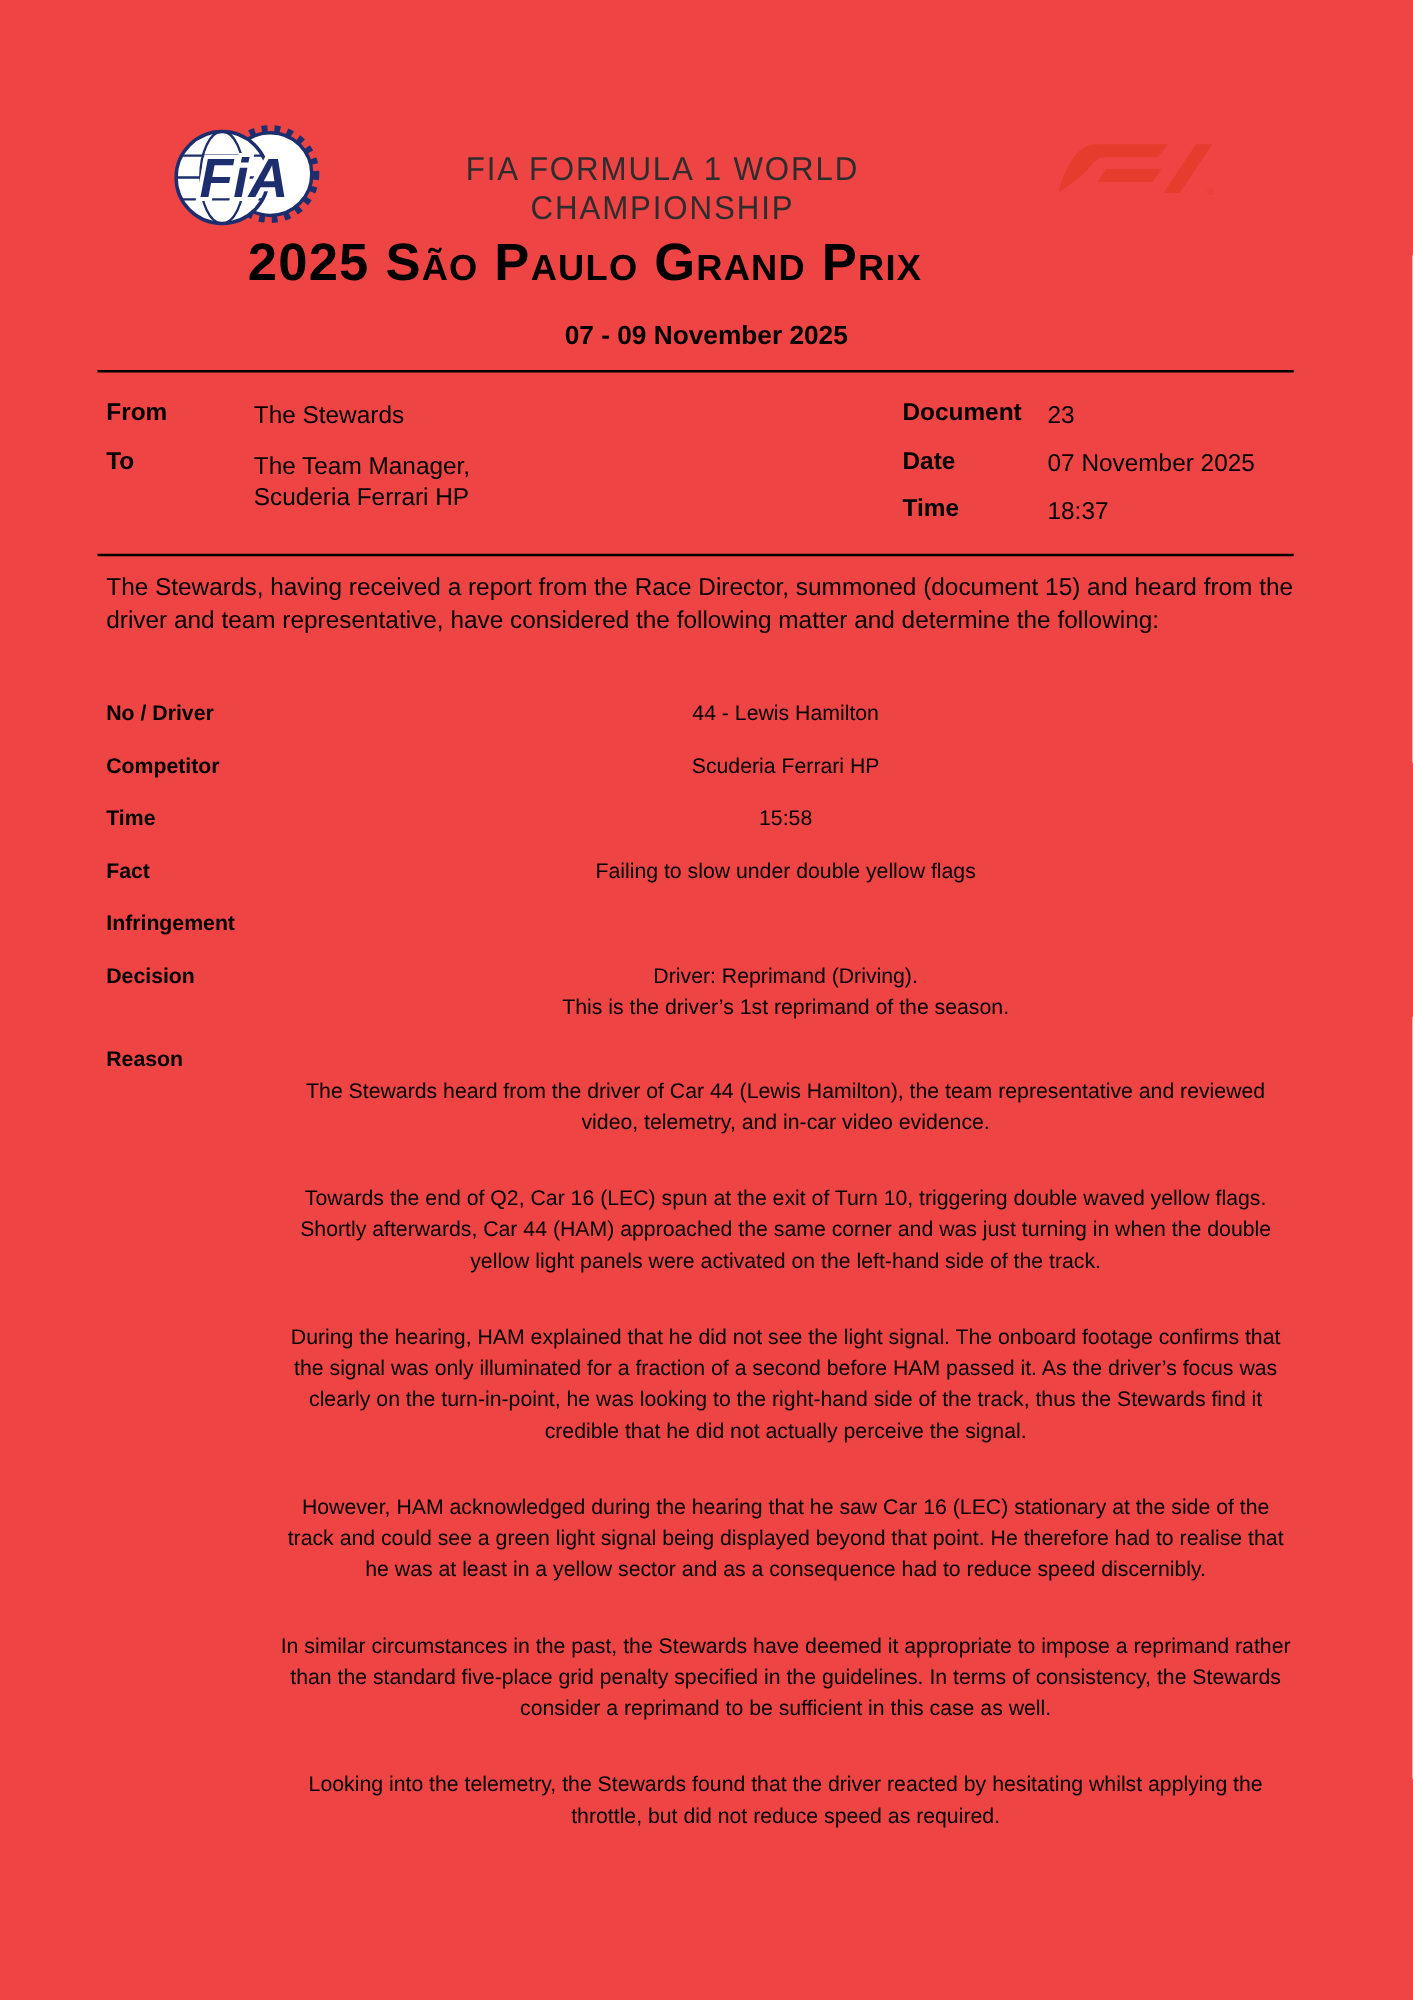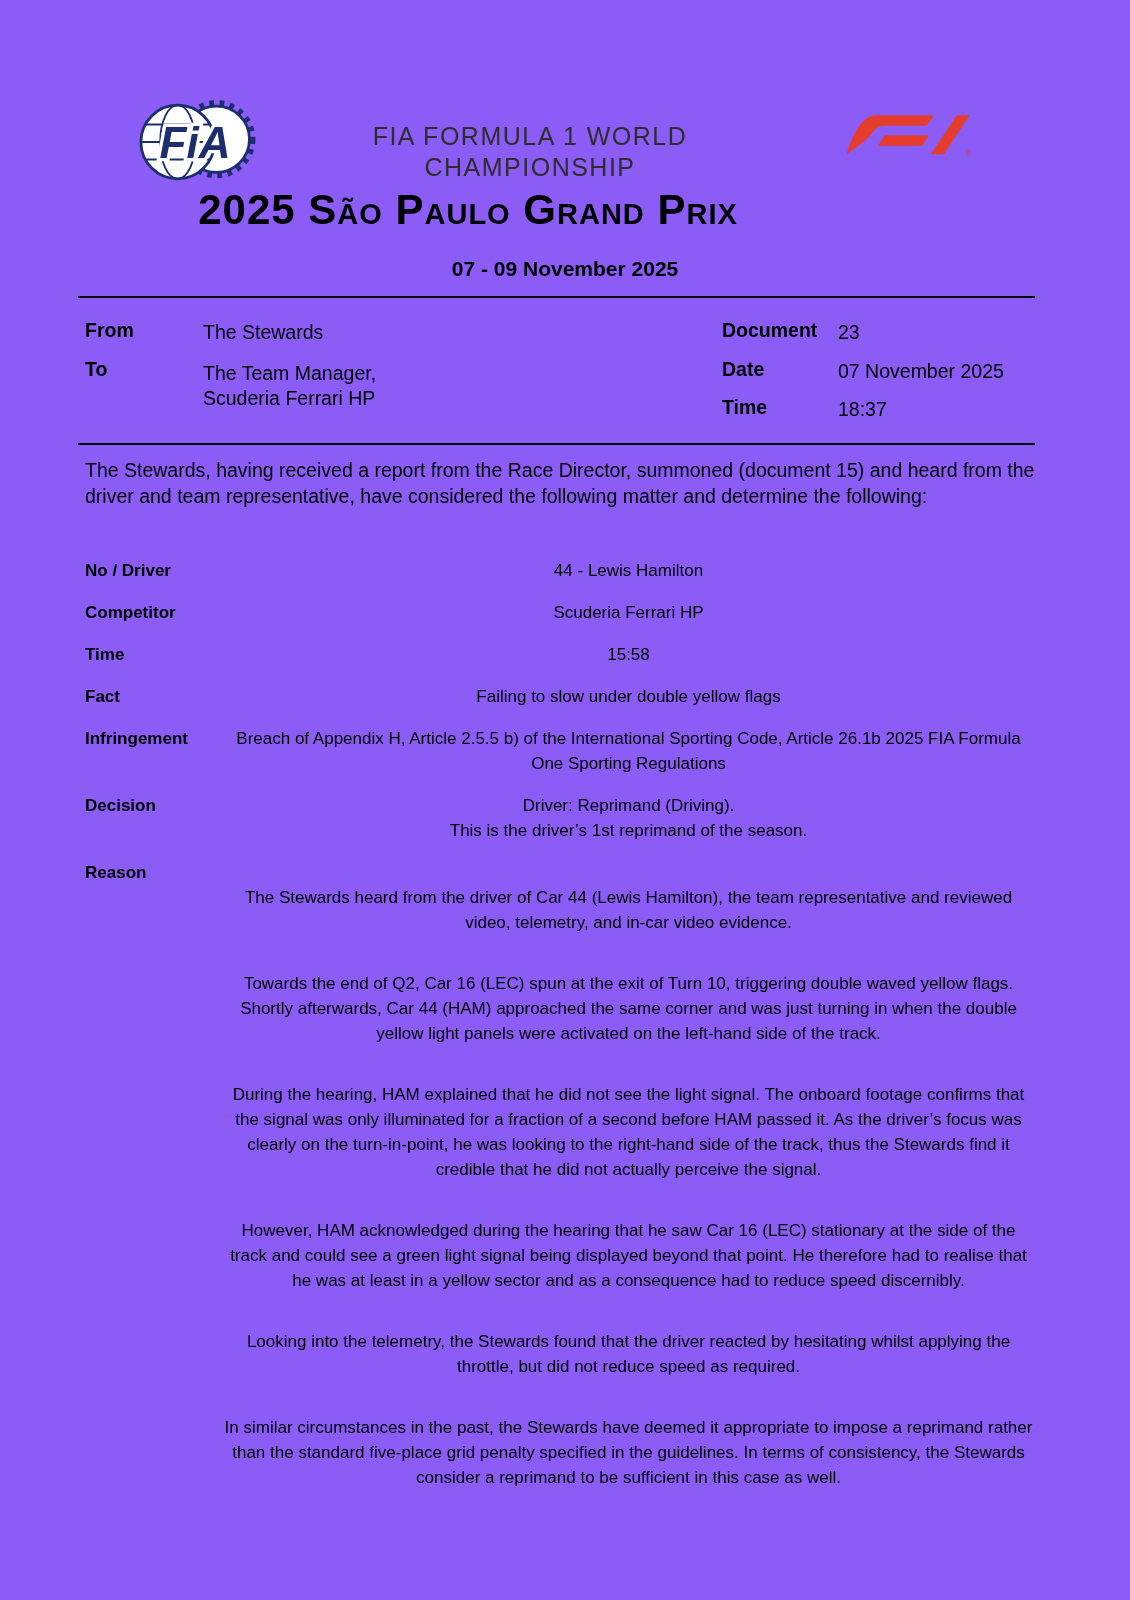--- a/index.html
+++ b/index.html
@@ -1,17 +1,17 @@
 <!DOCTYPE html>
 <html style="--fia-navy: #1c2e6e; --f1-red: #e43d2d; --text-color: #000000;"><head>
 <meta charset="utf-8">
 <style>
   html,body{margin:0;padding:0;background:#fff;}
   body{width:1130px;height:1600px;font-family:"Liberation Sans",sans-serif;color:#000;}
-  .page{position:relative;width:1130px;height:1600px;overflow:hidden;background:#8b5cf6;}
+  .page{position:relative;width:1130px;height:1600px;overflow:hidden;background:#ef4444;}
 
   
   .fia-logo{position:absolute;left:136px;top:96px;width:122px;height:92px;}
   .champ-text{position:absolute;left:275px;top:121px;width:510px;text-align:center;
       font-size:25px;font-weight:400;letter-spacing:1.5px;color:#2d2d2d;
       transform:scaleY(1.06);transform-origin:top;}
   .f1-logo{position:absolute;left:845px;top:110px;width:130px;height:54px;}
 
   .title{position:absolute;left:0;top:186px;width:936px;text-align:center;
       font-size:42px;font-weight:bold;font-variant:small-caps;letter-spacing:1px;}
@@ -113,35 +113,34 @@
     </div>
 
 
     <div class="frow">
       <div class="flabel">Fact</div>
       <div class="fvalue">Failing to slow under double yellow flags</div>
     </div>
 
     <div class="frow">
       <div class="flabel">Infringement</div>
-      <div class="fvalue">Breach of Appendix H, Article 2.5.5 b) of the International Sporting Code, Article 26.1b 2025 FIA Formula One Sporting Regulations</div>
     </div>
 
     <div class="frow">
       <div class="flabel">Decision</div>
       <div class="fvalue">Driver: Reprimand (Driving).
 This is the driver’s 1st reprimand of the season.</div>
     </div>
 
     <div class="frow">
       <div class="flabel">Reason</div>
       <div class="fvalue">
         <p>The Stewards heard from the driver of Car 44 (Lewis Hamilton), the team representative and reviewed video, telemetry, and in-car video evidence.</p>
         <p>Towards the end of Q2, Car 16 (LEC) spun at the exit of Turn 10, triggering double waved yellow flags. Shortly afterwards, Car 44 (HAM) approached the same corner and was just turning in when the double yellow light panels were activated on the left-hand side of the track.</p>
         <p>During the hearing, HAM explained that he did not see the light signal. The onboard footage confirms that the signal was only illuminated for a fraction of a second before HAM passed it. As the driver’s focus was clearly on the turn-in-point, he was looking to the right-hand side of the track, thus the Stewards find it credible that he did not actually perceive the signal.</p>
         <p>However, HAM acknowledged during the hearing that he saw Car 16 (LEC) stationary at the side of the track and could see a green light signal being displayed beyond that point. He therefore had to realise that he was at least in a yellow sector and as a consequence had to reduce speed discernibly.</p>
+        <p>In similar circumstances in the past, the Stewards have deemed it appropriate to impose a reprimand rather than the standard five-place grid penalty specified in the guidelines. In terms of consistency, the Stewards consider a reprimand to be sufficient in this case as well.</p>
         <p>Looking into the telemetry, the Stewards found that the driver reacted by hesitating whilst applying the throttle, but did not reduce speed as required.</p>
-        <p>In similar circumstances in the past, the Stewards have deemed it appropriate to impose a reprimand rather than the standard five-place grid penalty specified in the guidelines. In terms of consistency, the Stewards consider a reprimand to be sufficient in this case as well.</p>
       </div>
     </div>
 
   </div>
 </div>
 
 </body></html>

